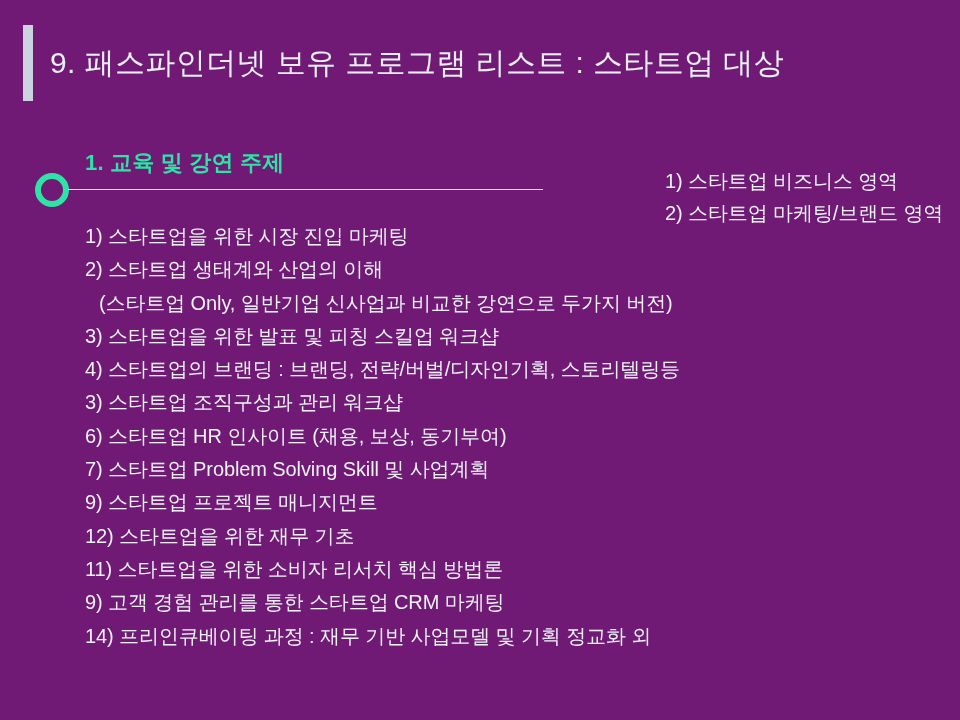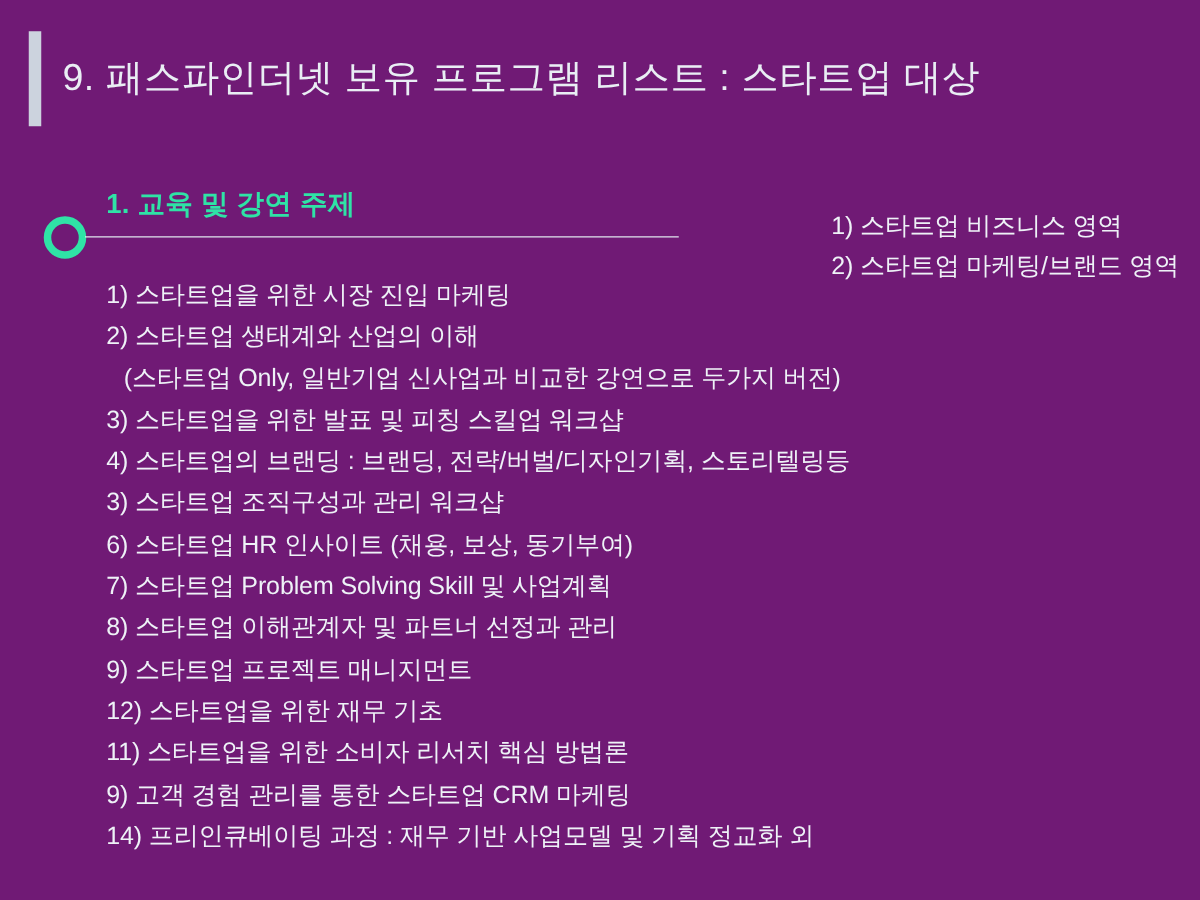--- a/index.html
+++ b/index.html
@@ -134,21 +134,20 @@
     </div>
     <ul class="item-list">
       <li class="item">1) 스타트업을 위한 시장 진입 마케팅</li>
       <li class="item">2) 스타트업 생태계와 산업의 이해</li>
       <li class="item indented">(스타트업 Only, 일반기업 신사업과 비교한 강연으로 두가지 버전)</li>
       <li class="item">3) 스타트업을 위한 발표 및 피칭 스킬업 워크샵</li>
       <li class="item">4) 스타트업의 브랜딩 : 브랜딩, 전략/버벌/디자인기획, 스토리텔링등</li>
       <li class="item">3) 스타트업 조직구성과 관리 워크샵</li>
       <li class="item">6) 스타트업 HR 인사이트 (채용, 보상, 동기부여)</li>
       <li class="item">7) 스타트업 Problem Solving Skill 및 사업계획</li>
-      <li class="item">8) 스타트업 이해관계자 및 파트너 선정과 관리</li>
       <li class="item">9) 스타트업 프로젝트 매니지먼트</li>
       <li class="item">12) 스타트업을 위한 재무 기초</li>
       <li class="item">11) 스타트업을 위한 소비자 리서치 핵심 방법론</li>
       <li class="item">9) 고객 경험 관리를 통한 스타트업 CRM 마케팅</li>
       <li class="item">14) 프리인큐베이팅 과정 : 재무 기반 사업모델 및 기획 정교화 외</li>
     </ul>
   </div>
 
   <div class="col col-right">
     <ul class="item-list">

